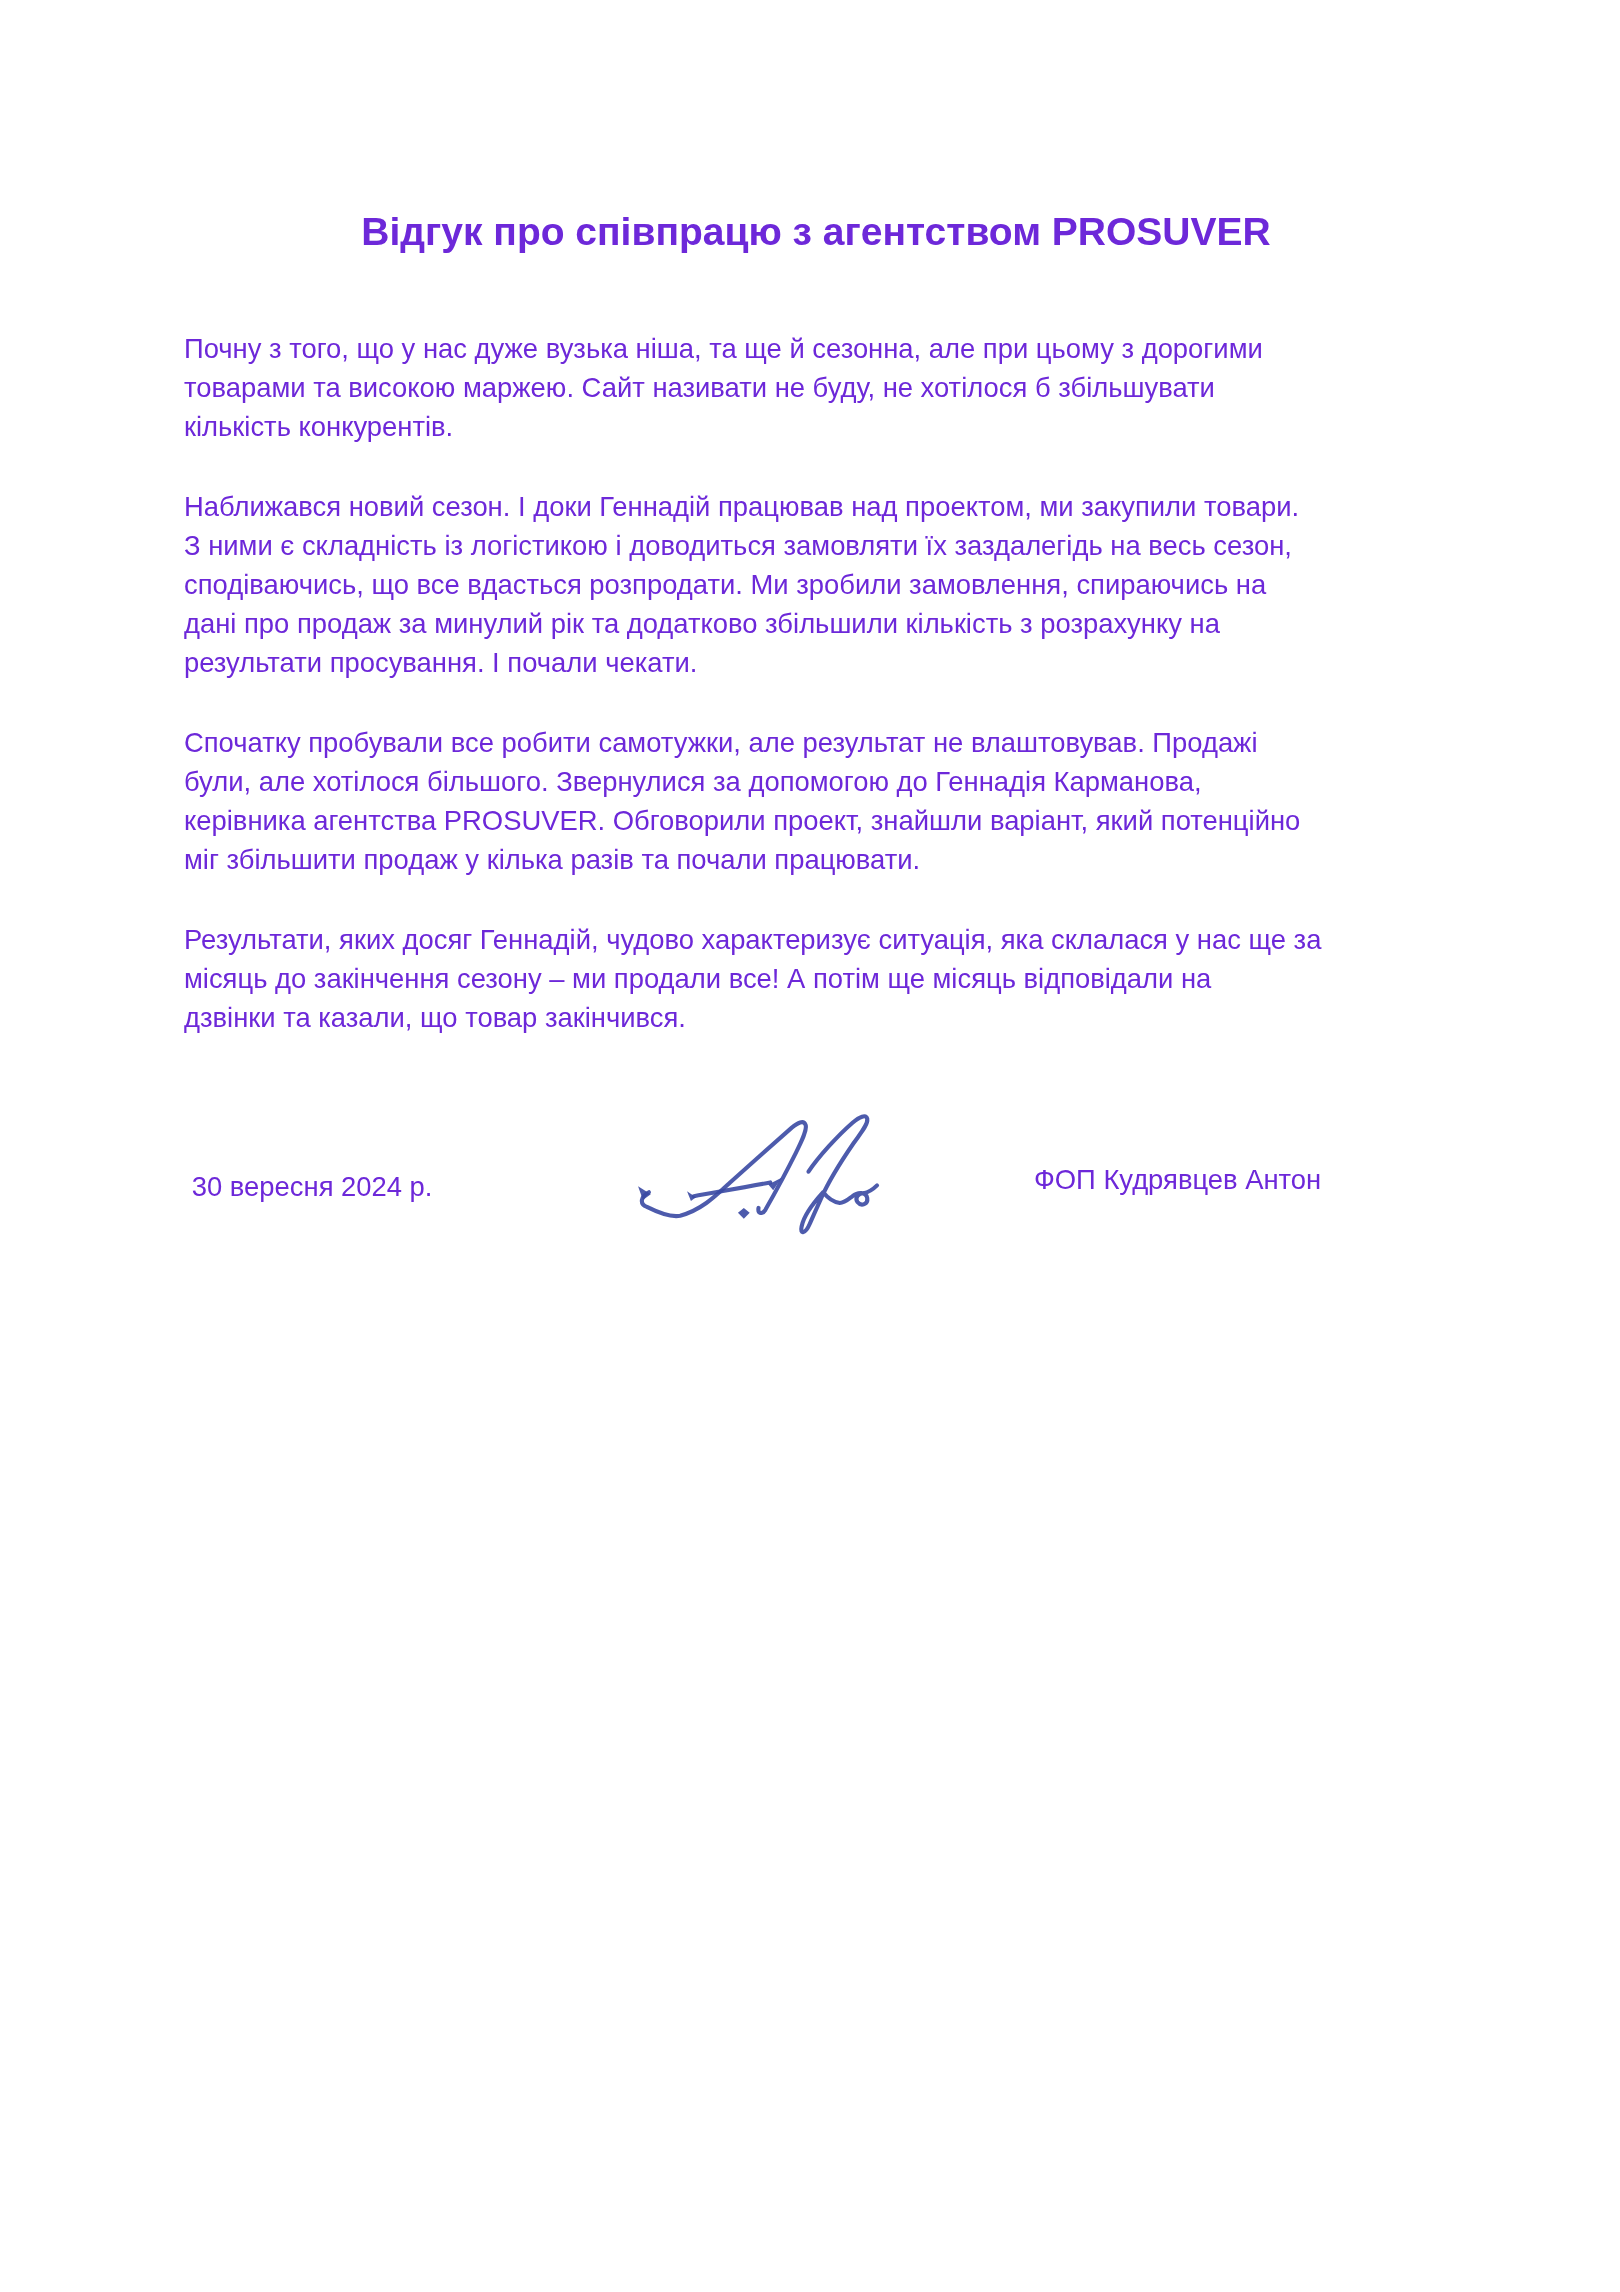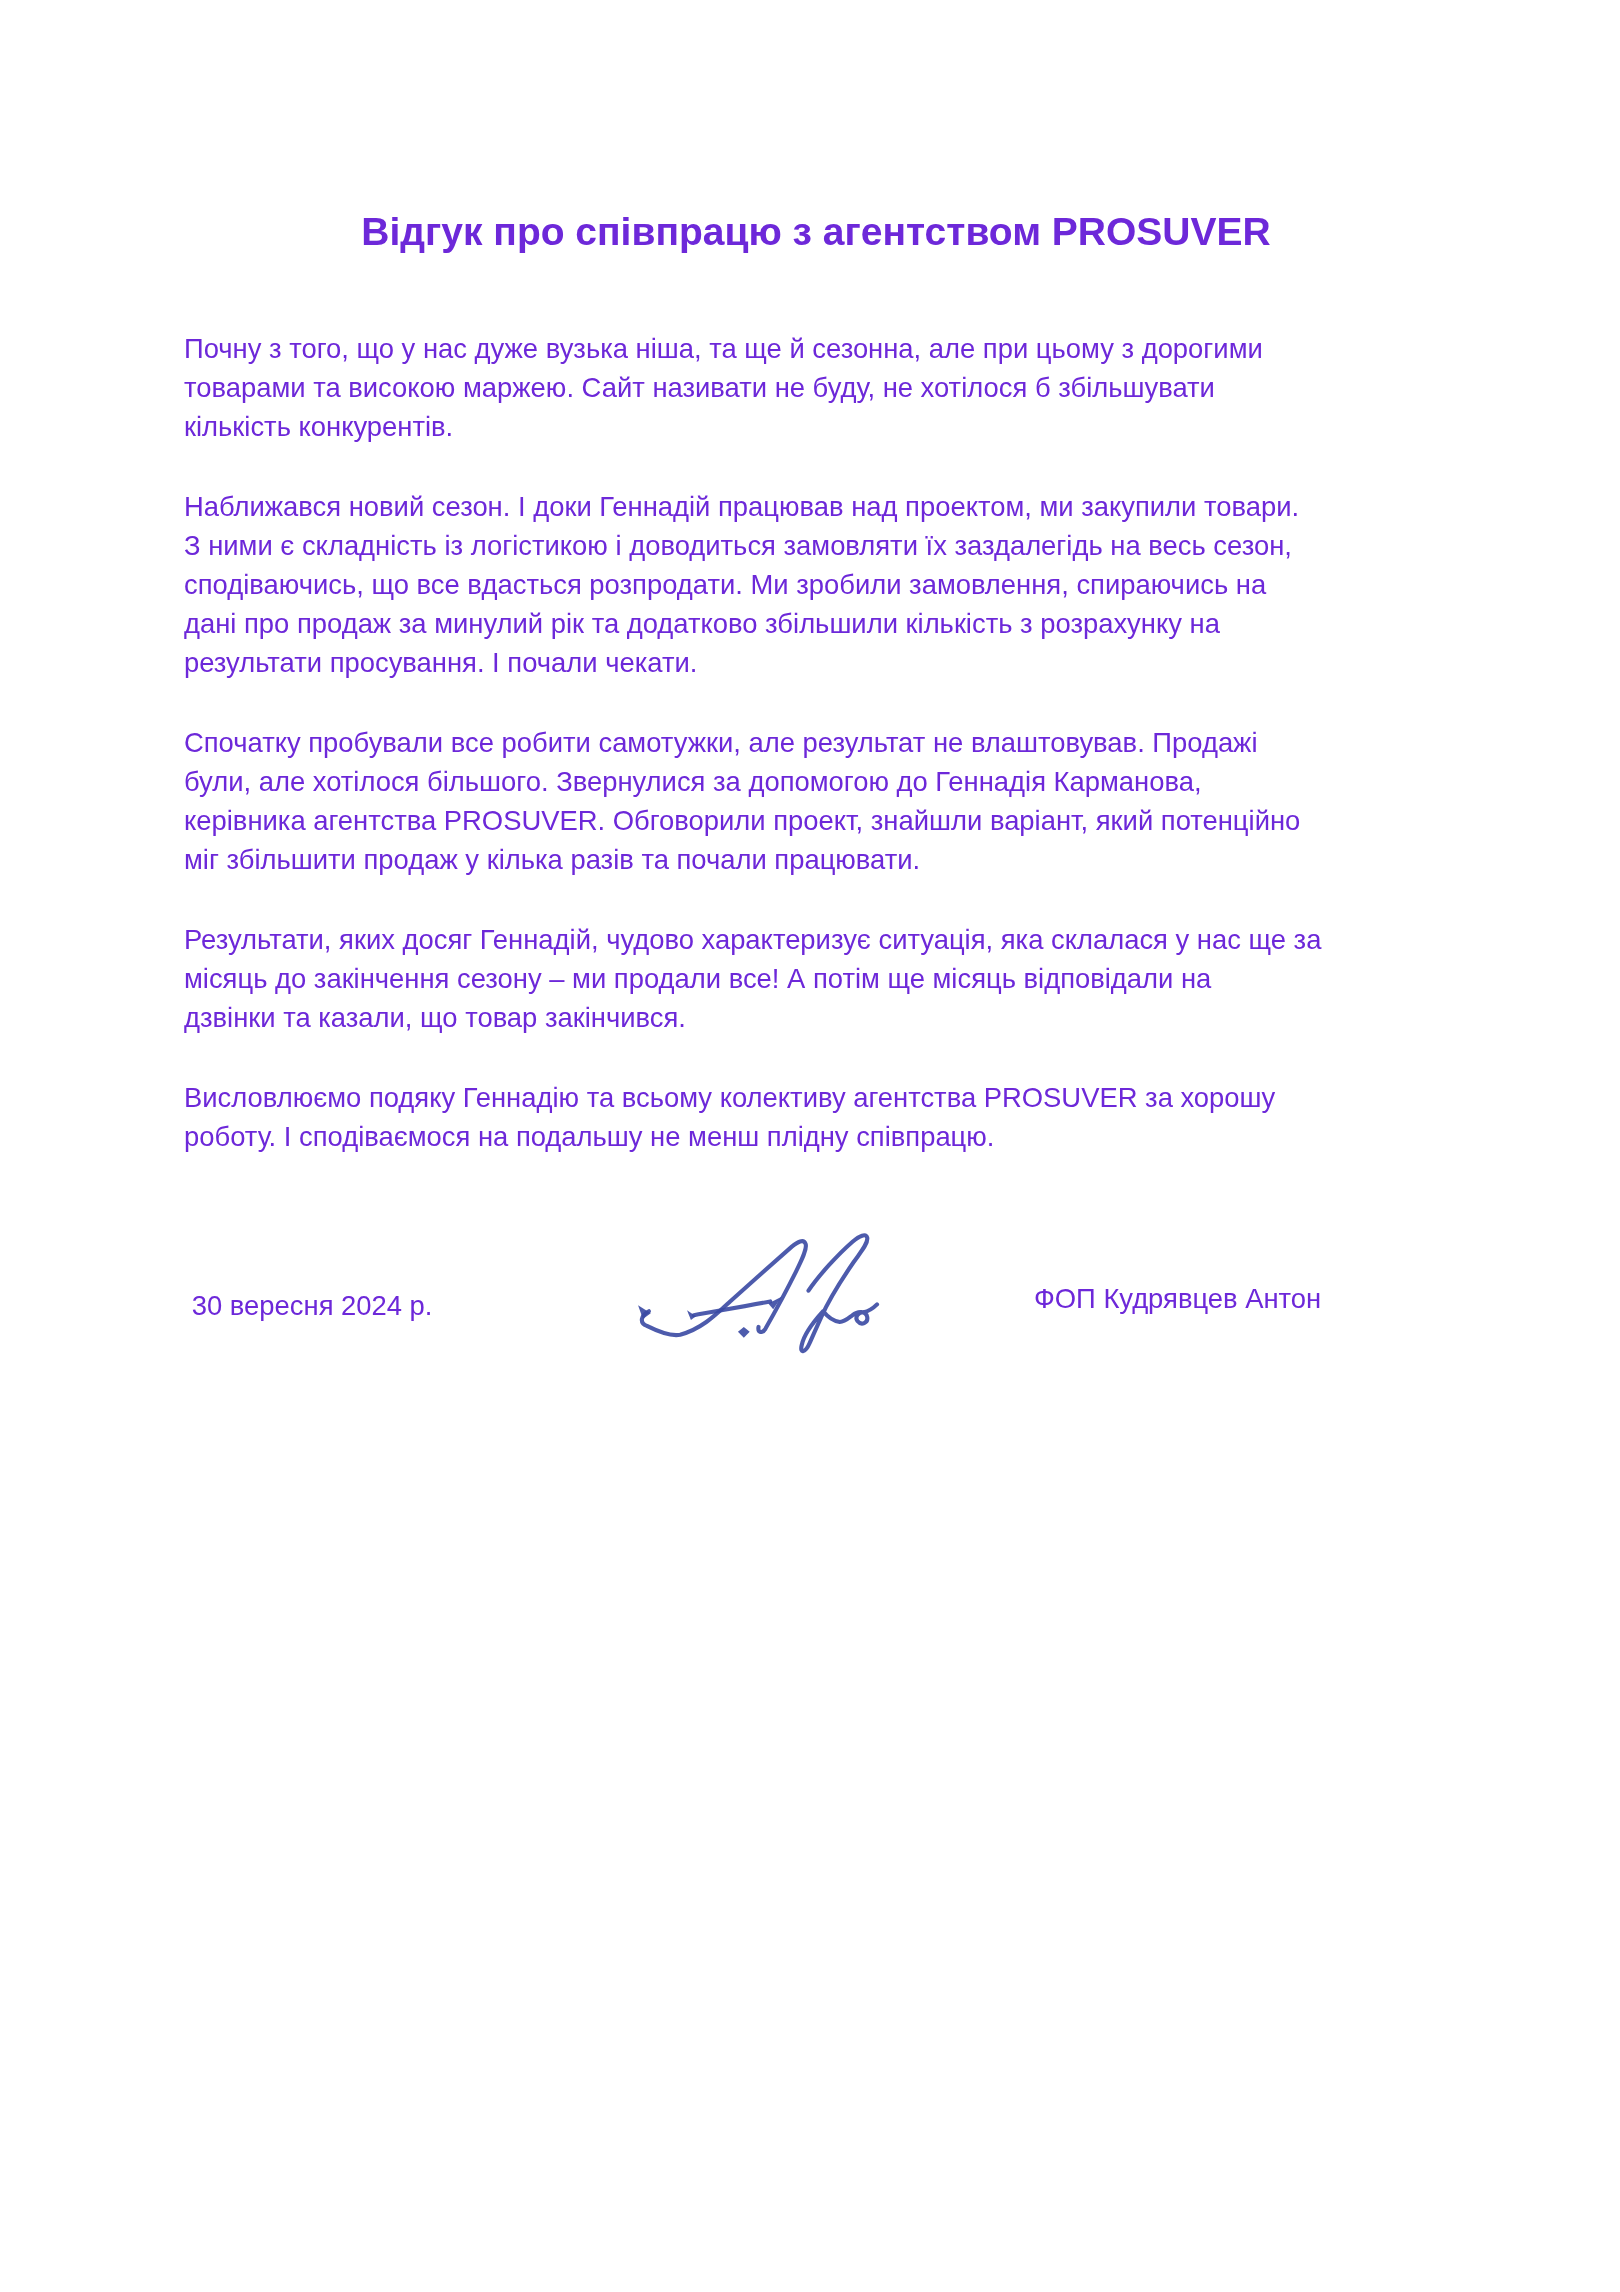--- a/index.html
+++ b/index.html
@@ -82,22 +82,20 @@
 
   <p class="para">Спочатку пробували все робити самотужки, але результат не влаштовував. Продажі
 були, але хотілося більшого. Звернулися за допомогою до Геннадія Карманова,
 керівника агентства PROSUVER. Обговорили проект, знайшли варіант, який потенційно
 міг збільшити продаж у кілька разів та почали працювати.</p>
 
   <p class="para">Результати, яких досяг Геннадій, чудово характеризує ситуація, яка склалася у нас ще за
 місяць до закінчення сезону – ми продали все! А потім ще місяць відповідали на
 дзвінки та казали, що товар закінчився.</p>
 
-  <p class="para">Висловлюємо подяку Геннадію та всьому колективу агентства PROSUVER за хорошу
-роботу. І сподіваємося на подальшу не менш плідну співпрацю.</p>
 
   <div class="footer">
 
     <div class="date">30 вересня 2024 р.</div>
 
     <div class="sig-wrap">
       <svg viewBox="0 0 250 146" xmlns="http://www.w3.org/2000/svg">
 
         <path fill="none" stroke-width="4.2" stroke-linecap="round" stroke-linejoin="round" opacity="0.9" d="M 12 86
                  C 4 90 2 98 10 101

